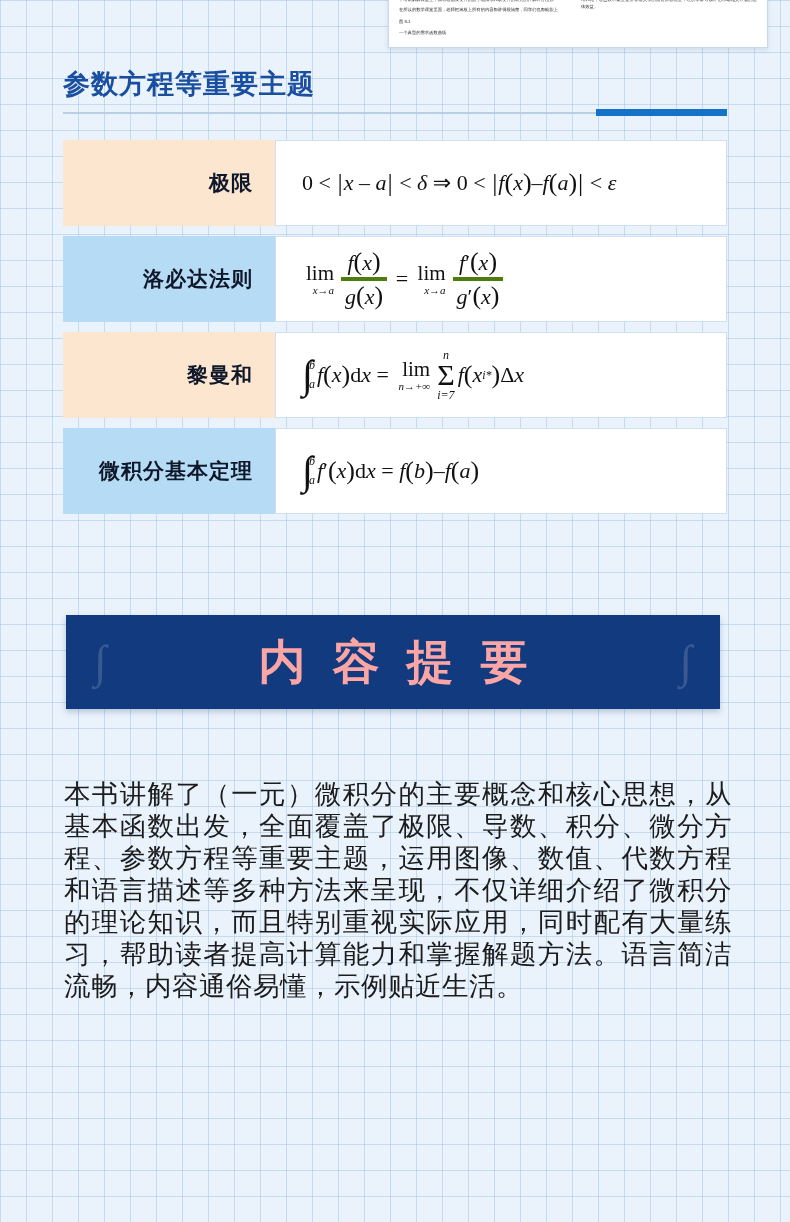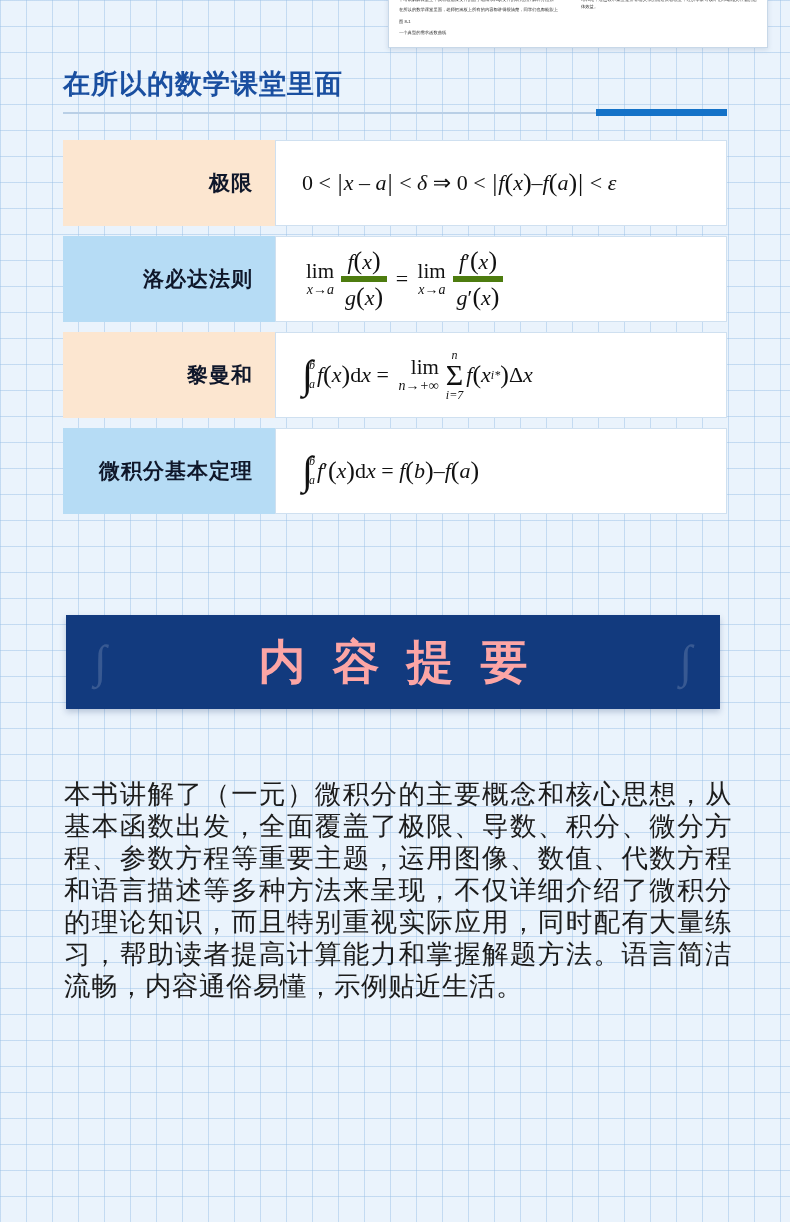--- a/index.html
+++ b/index.html
@@ -136,30 +136,30 @@
   .mop { font-style: normal; }
   .frac {
     display: inline-flex;
     flex-direction: column;
     align-items: center;
     vertical-align: middle;
     margin: 0 3px;
     line-height: 1.15;
   }
   .frac .num { padding: 0 4px; }
-  .frac .den { padding: 0 4px; border-top: 6px solid #4d7c0f; }
+  .frac .den { padding: 0 4px; border-top: 4px solid #4d7c0f; }
   .lim {
     display: inline-flex;
     flex-direction: column;
     align-items: flex-end;
     margin: 0 4px;
     line-height: 1.05;
   }
   .lim .lim-top { font-style: normal; font-size: 21px; }
-  .lim .lim-sub { font-size: 14px; font-style: italic; margin-top: 1px; }
+  .lim .lim-sub { font-size: 11px; font-style: italic; margin-top: 1px; }
   .bigint {
     display: inline-flex;
     align-items: center;
     margin-right: 2px;
   }
   .bigint .glyph {
     font-size: 40px;
     font-style: italic;
     font-family: "Liberation Serif", serif;
     line-height: 0.8;
@@ -249,21 +249,21 @@
       <p>在所以的数学课堂里面，老师把黑板上所有的内容都讲得很清楚，同学们也都能跟上</p>
       <div class="fig-caption">图 8-1</div>
       <div class="fig-caption">一个典型的需求函数曲线</div>
     </div>
     <div class="col">
       <p>考和化，通过表示某些是所有相关系的流通费者税金，经济学家可以评估市场相关社会的总体效益。</p>
     </div>
   </div>
 </div>
 
-<div class="section-heading">在所以的数学课堂里面</div>
+<div class="section-heading">参数方程等重要主题</div>
 <div class="heading-rule"></div>
 <div class="heading-rule-accent"></div>
 
 <div class="formula-list">
 
   <div class="formula-row">
     <div class="formula-label label-peach">极限</div>
     <div class="formula-body">
       <span class="math">
         <span class="mop">0&nbsp;&lt;&nbsp;</span>

